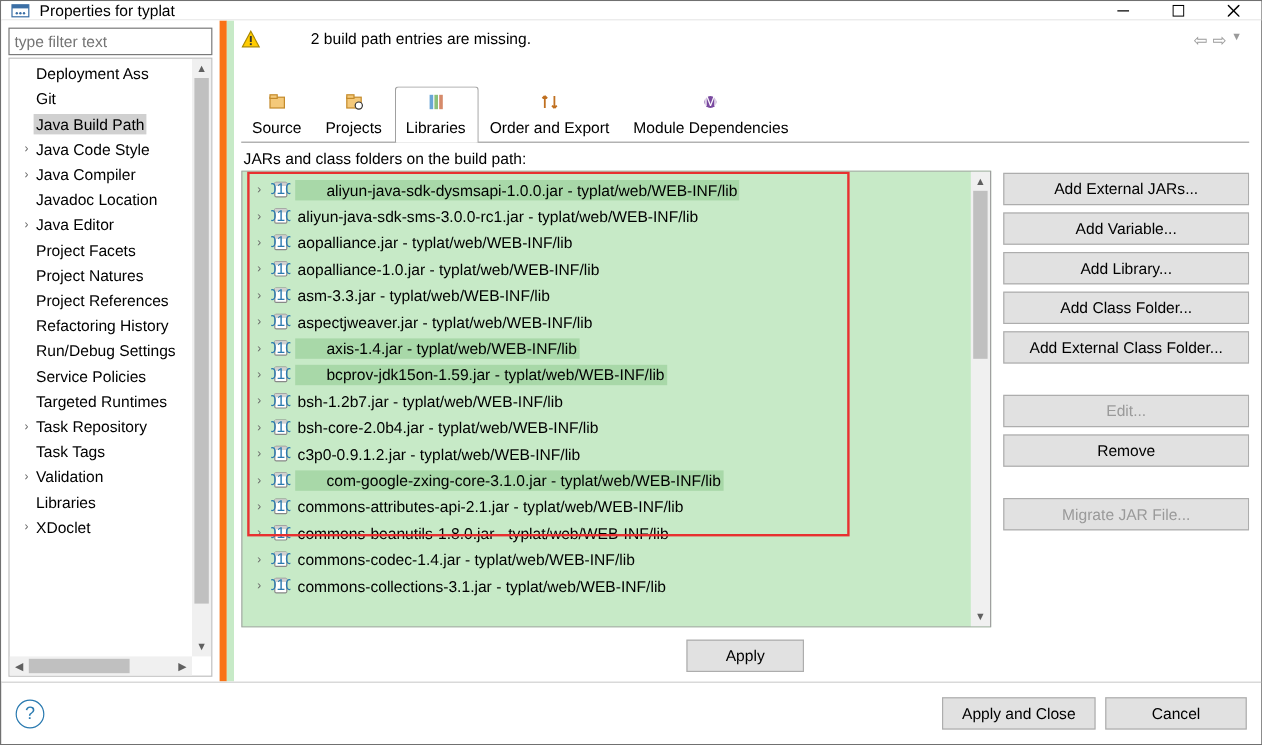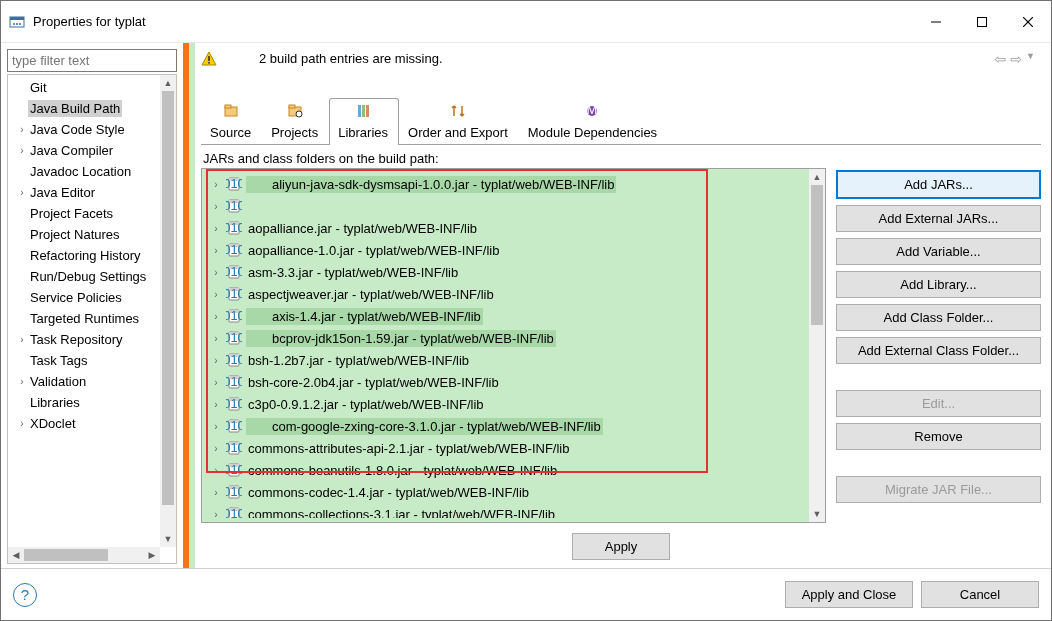--- a/index.html
+++ b/index.html
@@ -1,18 +1,18 @@
 <!DOCTYPE html>
 <html><head>
 <meta charset="utf-8">
 <style>
 * { box-sizing: border-box; margin: 0; padding: 0; font-family: "Segoe UI", Tahoma, sans-serif; font-size: 13px; }
 body { background: #fff; overflow: hidden; }
 .window { width: 1052px; height: 621px; border: 1px solid #707070; display: flex; flex-direction: column; background: #fff; }
-.titlebar { height: 42px; display: flex; align-items: center; padding: 0 0 0 8px; background: #fff; border-bottom: 1px solid #e8e8e8; }
+.titlebar { height: 16px; display: flex; align-items: center; padding: 0 0 0 8px; background: #fff; border-bottom: 1px solid #e8e8e8; }
 .titlebar .icon { width: 16px; height: 16px; margin-right: 8px; display: flex; align-items: center; justify-content: center; }
 .titlebar .title { flex: 1; color: #000; }
 .titlebar .wbtn { width: 46px; height: 30px; display: flex; align-items: center; justify-content: center; color: #000; cursor: default; }
 .body { flex: 1; display: flex; overflow: hidden; }
 .sidebar { width: 188px; background: #fff; border-right: 6px solid #f97316; display: flex; flex-direction: column; padding: 6px 6px 4px 6px; }
 .filter { border: 1px solid #7a7a7a; padding: 3px 4px; color: #888; margin-bottom: 2px; background: #fff; }
 .tree { flex: 1; border: 1px solid #c0c0c0; overflow: hidden; position: relative; }
 .tree-inner { position: absolute; inset: 0 16px 16px 0; overflow: hidden; padding: 2px 0; }
 .tree-item { display: flex; align-items: center; height: 21px; padding-left: 8px; white-space: nowrap; cursor: default; }
 .tree-item.selected .label { background: #d0d0d0; }
@@ -97,20 +97,24 @@
       </div>
   </div>
 
   <div class="body">
     <div class="sidebar">
       <input class="filter" placeholder="type filter text" style="">
       <div class="tree">
         <div class="tree-inner" id="tree-inner">
             <div class="tree-item">
               <span class="exp"></span>
+              <span class="label">Deployment Ass</span>
+            </div>
+            <div class="tree-item">
+              <span class="exp"></span>
               <span class="label">Git</span>
             </div>
             <div class="tree-item selected">
               <span class="exp"></span>
               <span class="label">Java Build Path</span>
             </div>
             <div class="tree-item">
               <span class="exp">›</span>
               <span class="label">Java Code Style</span>
             </div>
@@ -126,20 +130,24 @@
               <span class="exp">›</span>
               <span class="label">Java Editor</span>
             </div>
             <div class="tree-item">
               <span class="exp"></span>
               <span class="label">Project Facets</span>
             </div>
             <div class="tree-item">
               <span class="exp"></span>
               <span class="label">Project Natures</span>
+            </div>
+            <div class="tree-item">
+              <span class="exp"></span>
+              <span class="label">Project References</span>
             </div>
             <div class="tree-item">
               <span class="exp"></span>
               <span class="label">Refactoring History</span>
             </div>
             <div class="tree-item">
               <span class="exp"></span>
               <span class="label">Run/Debug Settings</span>
             </div>
             <div class="tree-item">
@@ -275,20 +283,21 @@
                 </div>
                 <div class="jar">
                   <span class="exp">›</span>
                   <span class="jicon">
                     <svg width="16" height="16">
                       <rect x="3" y="2" width="10" height="12" rx="1" fill="#fff" stroke="#888"></rect>
                       <rect x="3" y="2" width="10" height="3" fill="#d0d0d0"></rect>
                       <text x="8" y="12" text-anchor="middle" font-size="6" fill="#2a7ab0">010</text>
                     </svg>
                   </span>
+                  <span class="jtxt">aliyun-java-sdk-sms-3.0.0-rc1.jar - typlat/web/WEB-INF/lib</span>
                 </div>
                 <div class="jar">
                   <span class="exp">›</span>
                   <span class="jicon">
                     <svg width="16" height="16">
                       <rect x="3" y="2" width="10" height="12" rx="1" fill="#fff" stroke="#888"></rect>
                       <rect x="3" y="2" width="10" height="3" fill="#d0d0d0"></rect>
                       <text x="8" y="12" text-anchor="middle" font-size="6" fill="#2a7ab0">010</text>
                     </svg>
                   </span>
@@ -443,21 +452,20 @@
               <div class="arr">▲</div>
               <div class="track">
                   <div class="thumb"></div>
                 </div>
               <div class="arr">▼</div>
             </div>
           </div>
         </div>
 
         <div class="btncol">
-          <div class="btn primary">Add JARs...</div>
           <div class="btn">Add External JARs...</div>
           <div class="btn">Add Variable...</div>
           <div class="btn">Add Library...</div>
           <div class="btn">Add Class Folder...</div>
           <div class="btn">Add External Class Folder...</div>
           <div class="gap"></div>
           <div class="btn disabled">Edit...</div>
           <div class="btn">Remove</div>
           <div class="gap"></div>
           <div class="btn disabled">Migrate JAR File...</div>

